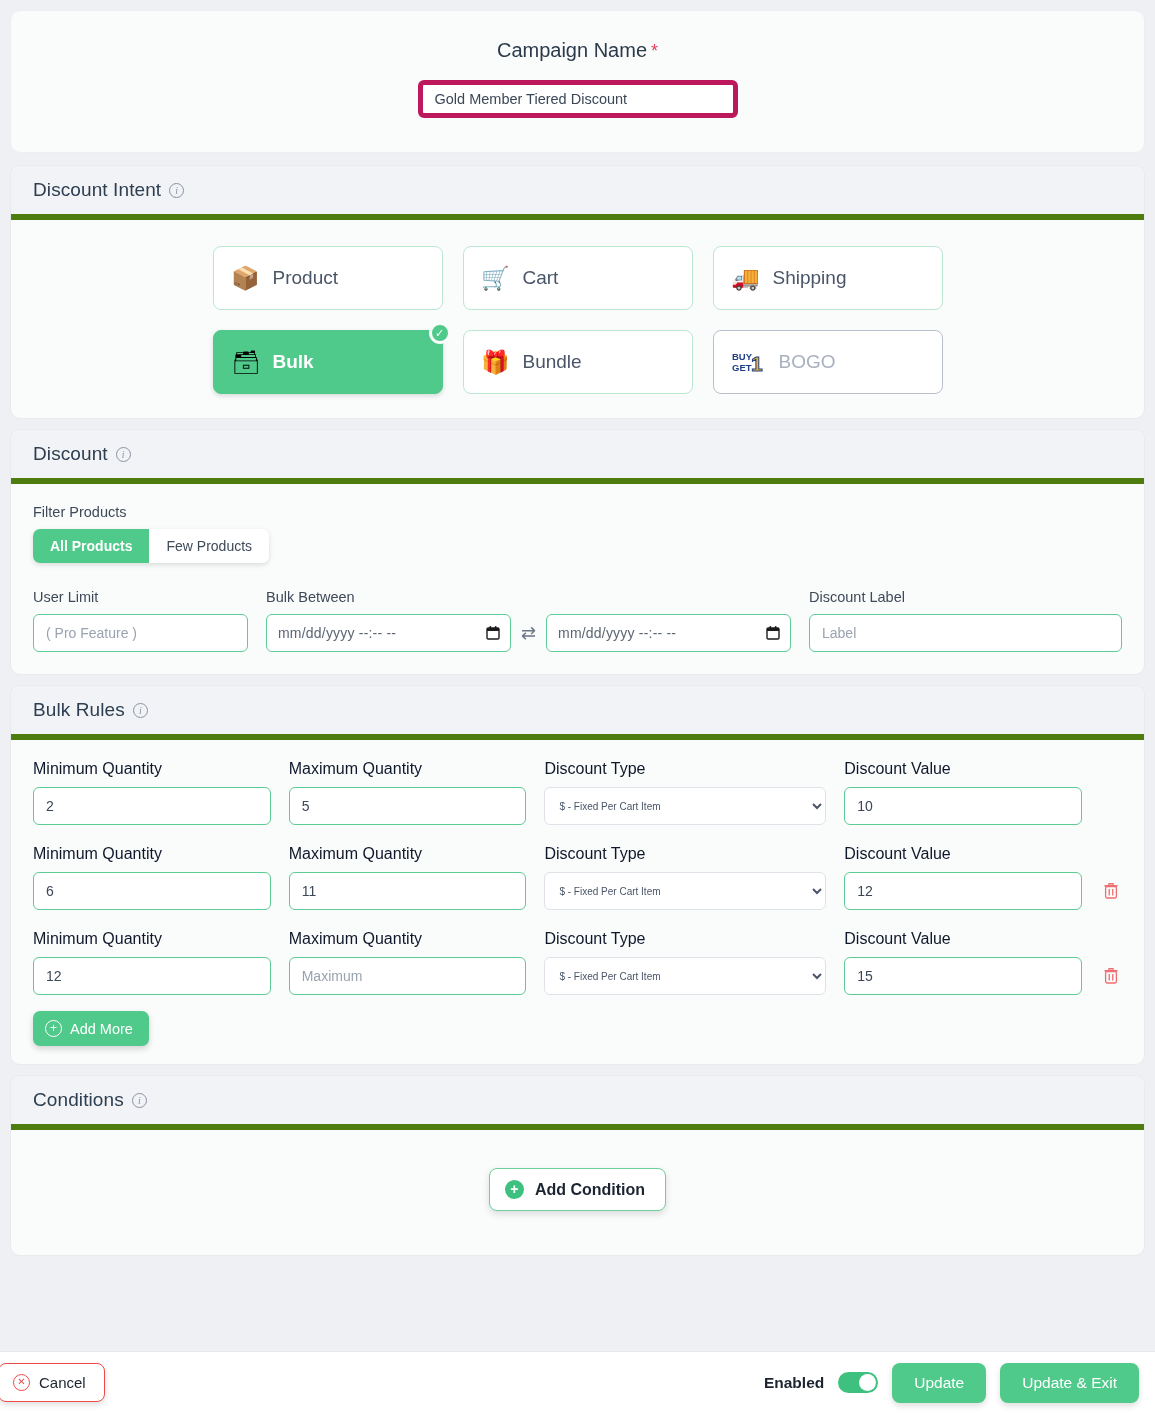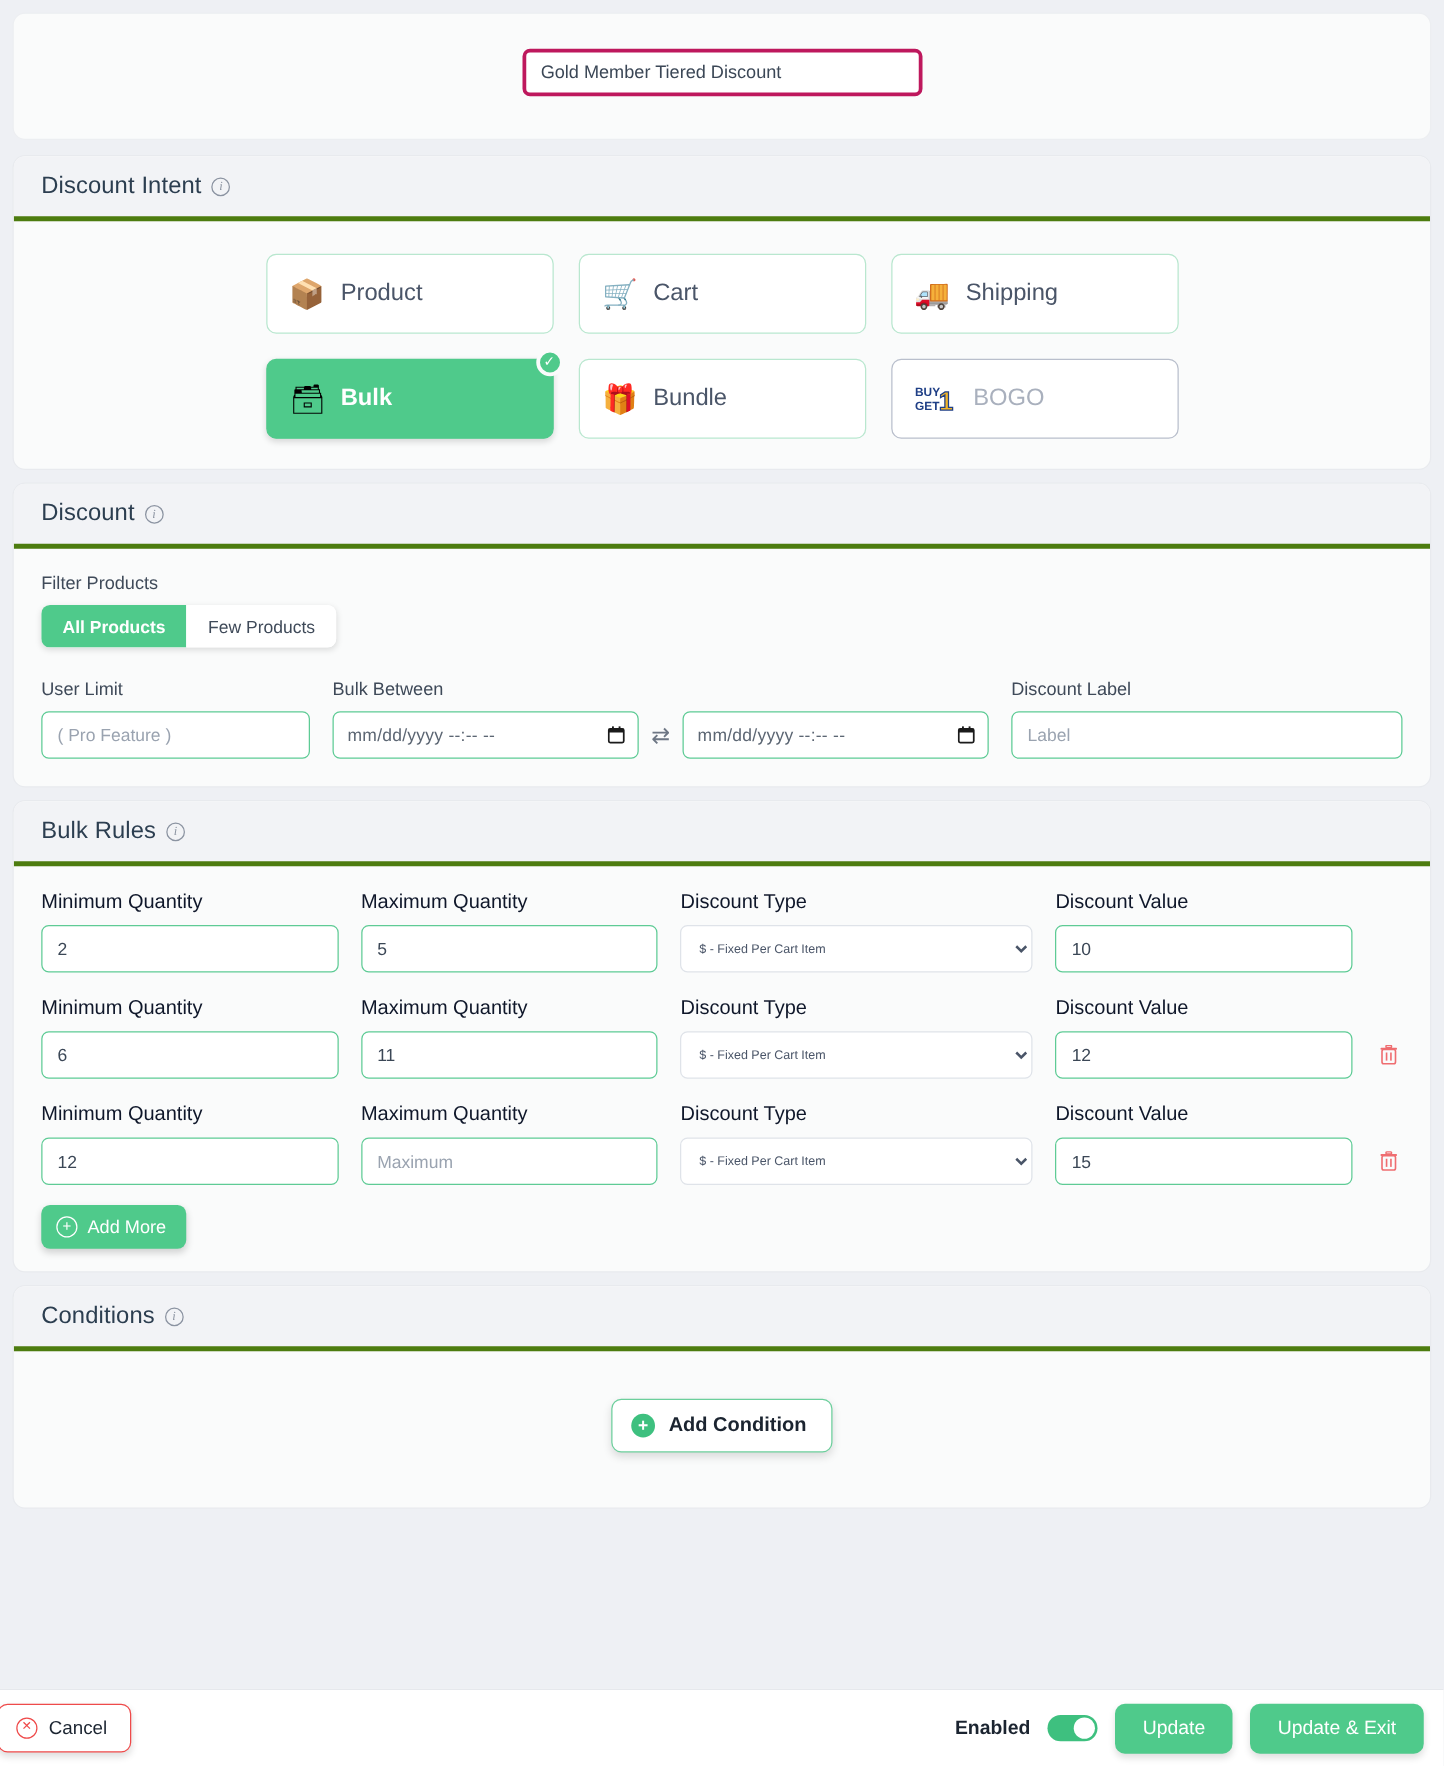--- a/index.html
+++ b/index.html
@@ -24,21 +24,21 @@
   
   .card {
     background: #fafbfb;
     border: 1px solid #e8eaee;
     border-radius: 10px;
     margin-bottom: 10px;
     overflow: hidden;
   }
   .card-head {
     background: #f2f3f6;
-    border-bottom: 4px solid #4d7c0f;
+    border-bottom: 6px solid #4d7c0f;
     padding: 13px 22px;
     display: flex;
     align-items: center;
     gap: 8px;
   }
   .card-head .title {
     font-size: 19px;
     color: #2c3e50;
     font-weight: 400;
     letter-spacing: .1px;
@@ -69,21 +69,21 @@
   }
   .campaign-label {
     font-size: 20px;
     color: #2b3a4a;
     margin-bottom: 18px;
   }
   .req { color: #e8415a; margin-left: 4px; font-size: 18px; }
   .campaign-input {
     width: 320px;
     height: 38px;
-    border: 3px solid #be185d;
+    border: 5px solid #be185d;
     border-radius: 6px;
     background: #fff;
     padding: 0 12px;
     font-size: 14.5px;
     color: #3b4756;
     font-family: "Liberation Sans", sans-serif;
     outline: none;
   }
 
   
@@ -388,20 +388,23 @@
     box-shadow: 0 3px 6px rgba(0,0,0,.13);
     font-family: "Liberation Sans", sans-serif;
   }
 </style>
 </head>
 <body>
 
 <div class="page">
 
   <div class="campaign-card">
+    <div class="campaign-label">
+      <span>Campaign Name</span><span class="req">*</span>
+    </div>
     <input class="campaign-input" type="text" value="Gold Member Tiered Discount" style="">
   </div>
 
   <div class="card">
     <div class="card-head">
       <span class="title">Discount Intent</span>
       <span class="info-icon">i</span>
     </div>
     <div class="card-body" style="padding-top:8px;padding-bottom:16px;">
       <div class="intent-grid">

